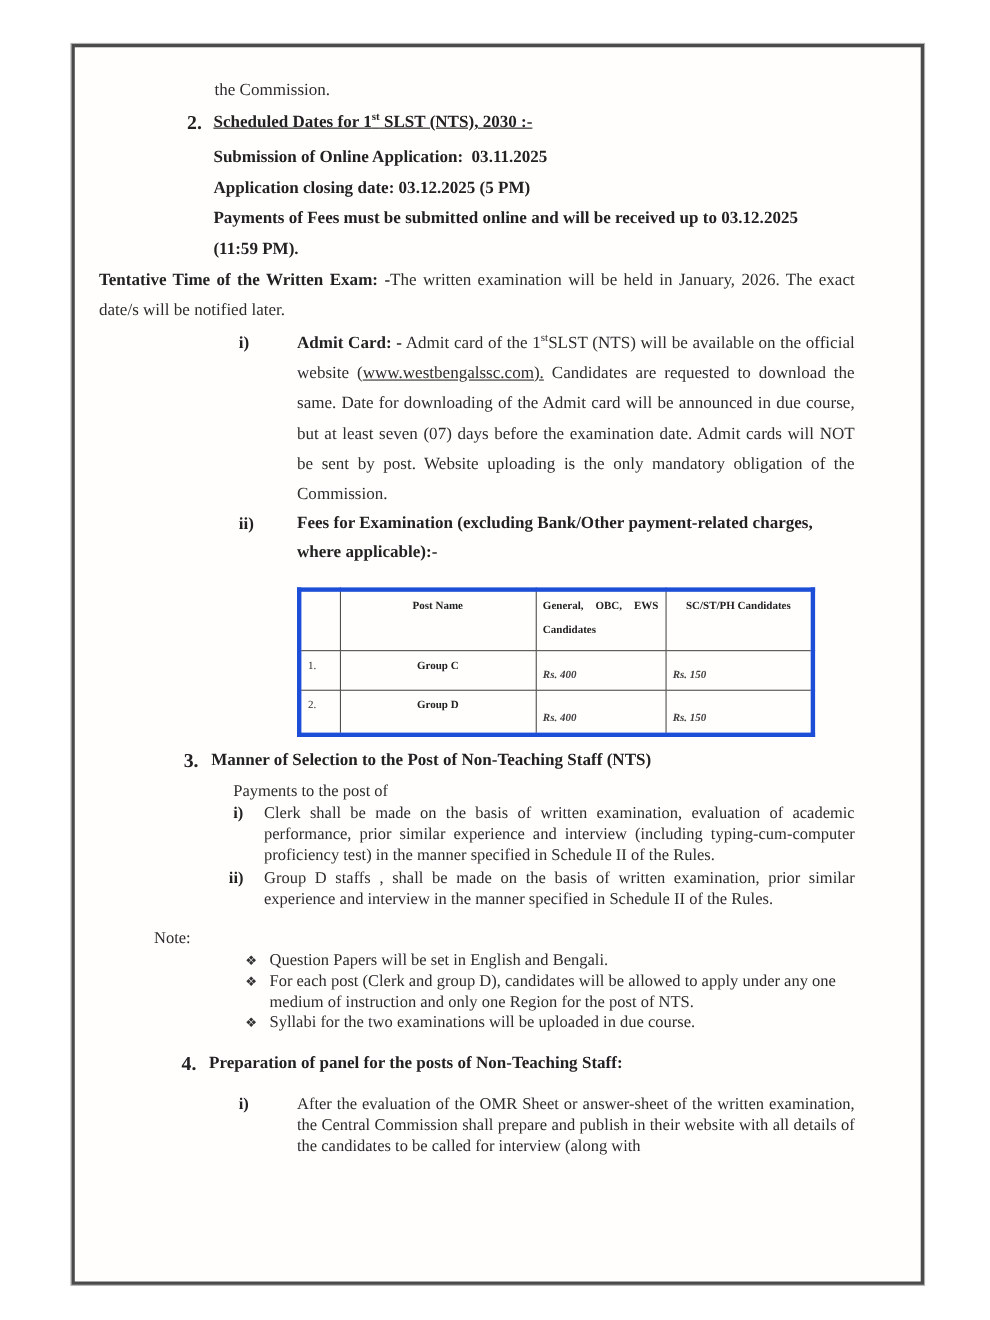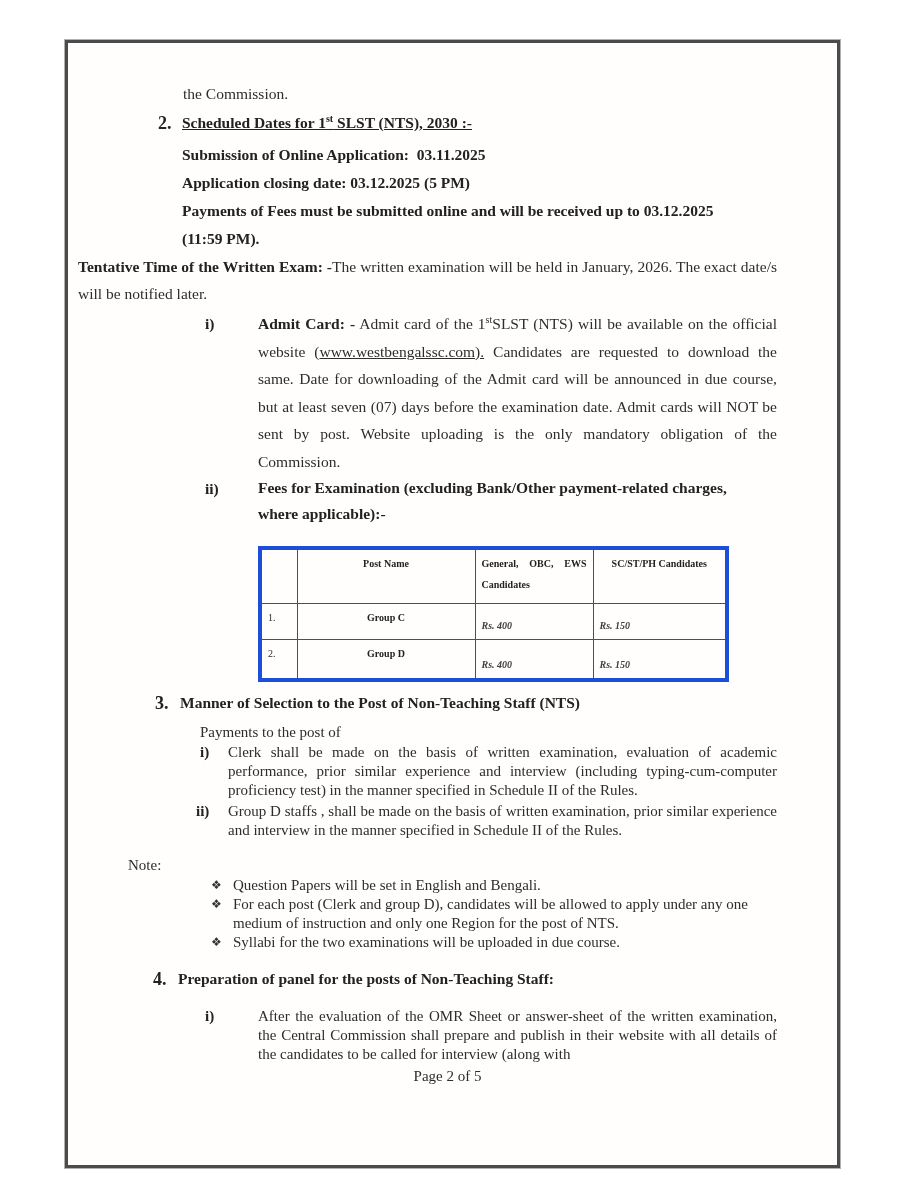--- a/index.html
+++ b/index.html
@@ -20,23 +20,24 @@
     height: 1128px;
     box-sizing: border-box;
     border: 3px solid #4b4b4b;
     box-shadow: 0 0 0 1px #b0b0b0;
     background: #fffefd;
   }
   .content {
     position: absolute;
     inset: 0;
     box-sizing: border-box;
-    padding: 40px 60px 0 10px;
+    padding: 28px 60px 0 10px;
     font-size: 15.5px;
     line-height: 21px;
+    margin-left: 12px;
   }
   b, .bold { font-weight: bold; color: #222; }
 
   .continuation-line { margin-left: 105px; }
 
   .item-v { margin-left: 105px; text-indent: -23px; margin-top: 5px; }
 
   .sec-row { display: flex; align-items: flex-start; }
   .sec-num {
     font-size: 18px;
@@ -285,16 +286,15 @@
     <div class="sec-row sec4-row">
       <div class="sec-num sec4-num">4.</div>
       <div class="sec34-heading">Preparation of panel for the posts of Non-Teaching Staff:</div>
     </div>
 
     <div class="list-row sec4-item">
       <div class="sec4-marker">i)</div>
       <p class="sec4-par">After the evaluation of the OMR Sheet or answer-sheet of the written examination, the Central Commission shall prepare and publish in their website with all details of the candidates to be called for interview (along with</p>
     </div>
 
-    <div class="footer">Page 2 of 5</div>
 
   </div>
 </div>
 
 </body></html>

